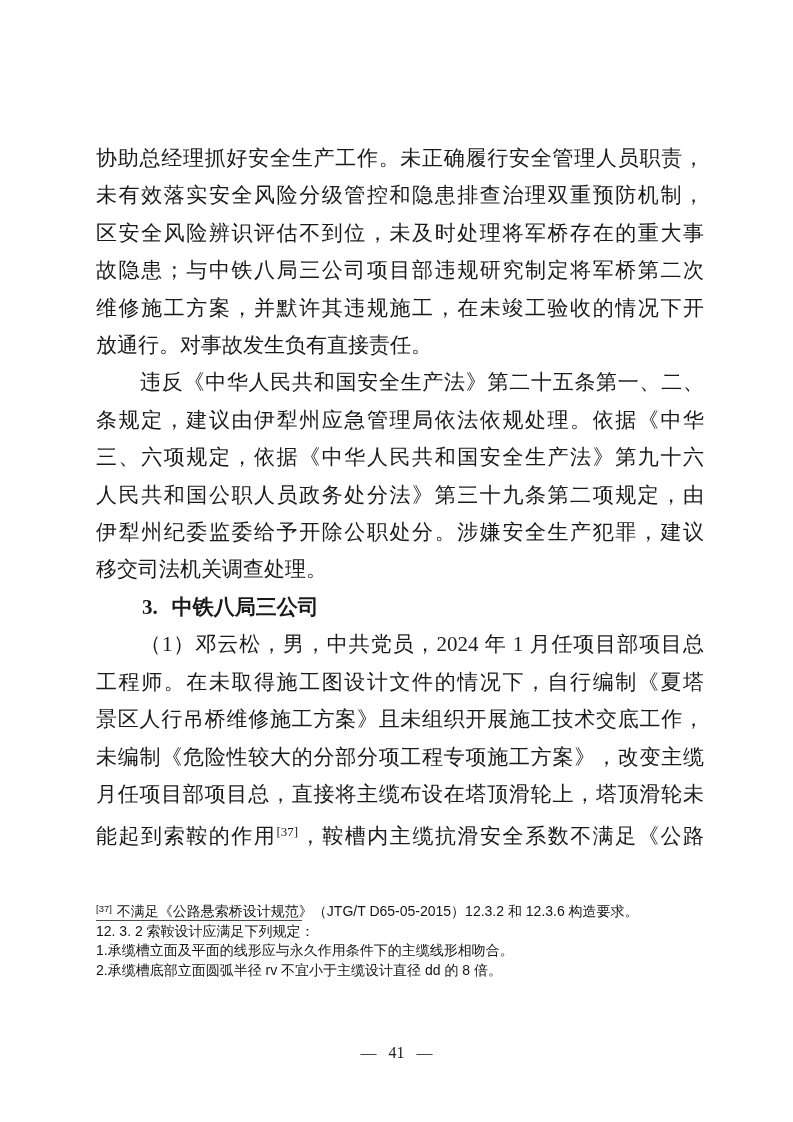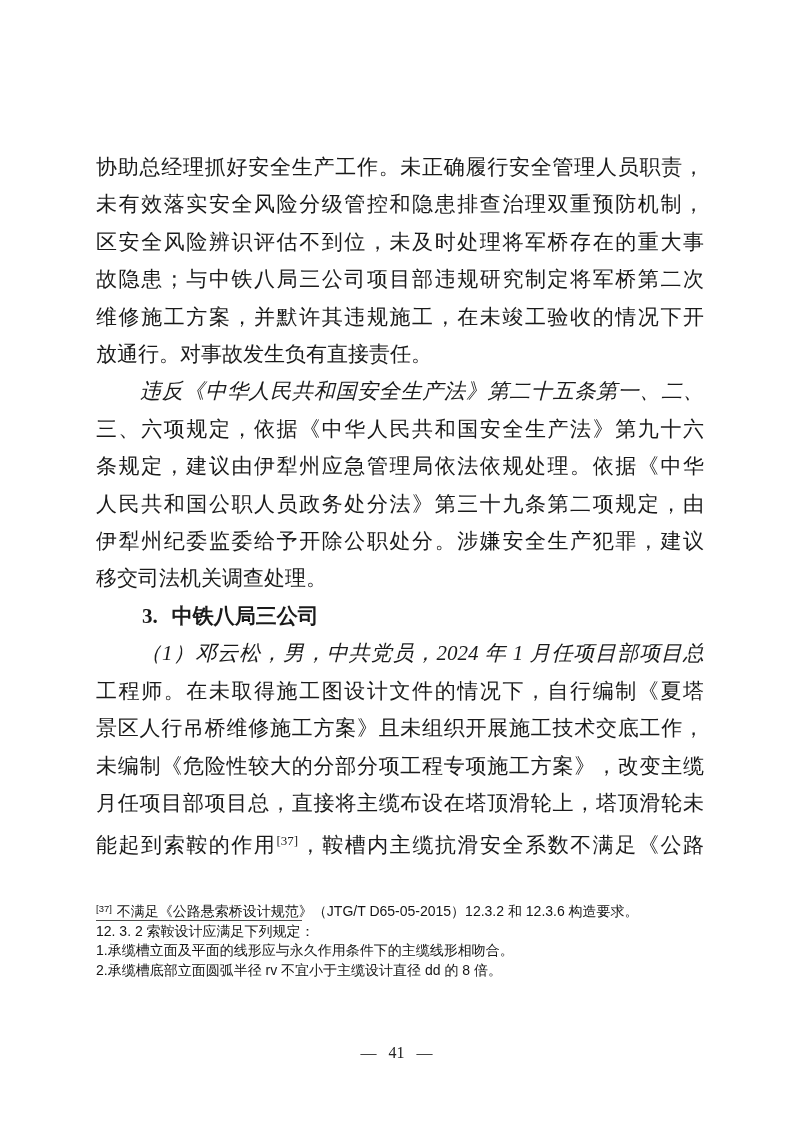--- a/index.html
+++ b/index.html
@@ -11,39 +11,38 @@
     position: relative;
     width: 793px;
     height: 1122px;
     background: #ffffff;
     overflow: hidden;
     color: #1c1c1c;
   }
   .body-block {
     position: absolute;
     left: 96px;
-    top: 149px;
+    top: 140px;
     width: 608px;
     font-family: "Liberation Serif", "DejaVu Serif", serif;
     font-size: 21px;
     line-height: 37.4px;
     color: #1a1a1a;
   }
   .bline {
     text-align: justify;
     text-align-last: justify;
     white-space: normal;
   }
   .bline.last {
     text-align: center;
     text-align-last: left;
   }
   .bline.indent {
     text-indent: 44px;
-    font-style: italic;
   }
   .bline.heading {
     text-align: center;
     text-align-last: left;
     text-indent: 46px;
     font-weight: bold;
   }
   .hnum {
     margin-right: 14px;
   }
@@ -94,22 +93,22 @@
 
   <div class="body-block">
     <div class="bline">协助总经理抓好安全生产工作。未正确履行安全管理人员职责，</div>
     <div class="bline">未有效落实安全风险分级管控和隐患排查治理双重预防机制，</div>
     <div class="bline">区安全风险辨识评估不到位，未及时处理将军桥存在的重大事</div>
     <div class="bline">故隐患；与中铁八局三公司项目部违规研究制定将军桥第二次</div>
     <div class="bline">维修施工方案，并默许其违规施工，在未竣工验收的情况下开</div>
     <div class="bline last">放通行。对事故发生负有直接责任。</div>
 
     <div class="bline indent">违反《中华人民共和国安全生产法》第二十五条第一、二、</div>
+    <div class="bline">条规定，建议由伊犁州应急管理局依法依规处理。依据《中华</div>
     <div class="bline">三、六项规定，依据《中华人民共和国安全生产法》第九十六</div>
-    <div class="bline">条规定，建议由伊犁州应急管理局依法依规处理。依据《中华</div>
     <div class="bline">人民共和国公职人员政务处分法》第三十九条第二项规定，由</div>
     <div class="bline">伊犁州纪委监委给予开除公职处分。涉嫌安全生产犯罪，建议</div>
     <div class="bline last">移交司法机关调查处理。</div>
 
     <div class="bline heading">
       <span class="hnum">3.</span><span>中铁八局三公司</span>
     </div>
 
     <div class="bline indent">（1）邓云松，男，中共党员，2024 年 1 月任项目部项目总</div>
     <div class="bline">工程师。在未取得施工图设计文件的情况下，自行编制《夏塔</div>

